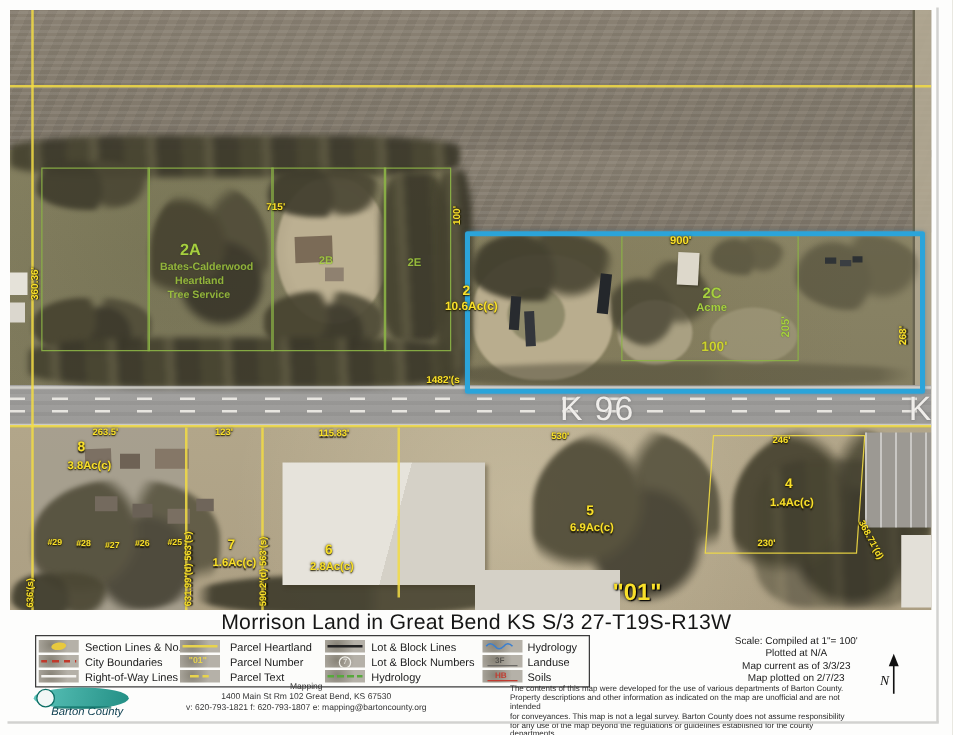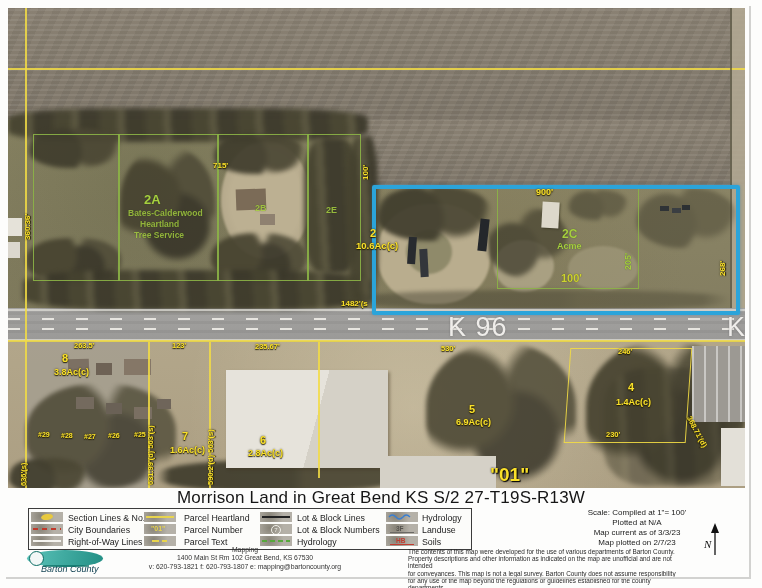--- a/index.html
+++ b/index.html
@@ -174,37 +174,37 @@
     <span class="lbl yl" style="left:205px;top:130px;font-size:8px;margin-top:24px;">715'</span>
     <span class="lbl yl rot" style="left:16px;top:232px;font-size:8px;">360.36'</span>
     <span class="lbl yl rot" style="left:354px;top:172px;font-size:8px;">100'</span>
     <span class="lbl yl" style="left:528px;top:180px;font-size:9px;">900'</span>
     <span class="lbl yl rot" style="left:711px;top:268px;font-size:8px;">268'</span>
     <span class="lbl yl" style="left:333px;top:292px;font-size:8px;">1482'(s</span>
     <span class="lbl gl rot" style="left:616px;top:262px;font-size:9px;">205'</span>
     <span class="lbl" style="left:553px;top:265px;font-size:11px;font-weight:700;color:#cdd32f;text-shadow:0 0 1px rgba(30,30,0,.7);">100'</span>
     <span class="lbl yl" style="left:66px;top:334px;font-size:7.5px;">263.5'</span>
     <span class="lbl yl" style="left:164px;top:334px;font-size:7.5px;">123'</span>
-    <span class="lbl yl" style="left:247px;top:335px;font-size:7.5px;">235.67'</span>
+    <span class="lbl yl" style="left:247px;top:335px;font-size:7.5px;">115.83'</span>
     <span class="lbl yl" style="left:433px;top:337px;font-size:7.5px;">530'</span>
     <span class="lbl yl" style="left:610px;top:340px;font-size:7.5px;">246'</span>
     <span class="lbl yl" style="left:598px;top:423px;font-size:7.5px;">230'</span>
     <span class="lbl yl rot" style="left:12px;top:478px;font-size:7.5px;">636'(s)</span>
     <span class="lbl yl rot" style="left:139px;top:477px;font-size:7.5px;">631.99'(d) 563'(s)</span>
     <span class="lbl yl rot" style="left:199px;top:477px;font-size:7.5px;">590.2'(d) 563'(s)</span>
     <span class="lbl yl" style="left:684px;top:407px;font-size:7.5px;transform:rotate(62deg);transform-origin:0 0;">368.71'(d)</span>
 
     <span class="lbl yl" style="left:30px;top:423px;font-size:7px;">#29</span>
     <span class="lbl yl" style="left:53px;top:424px;font-size:7px;">#28</span>
     <span class="lbl yl" style="left:76px;top:425px;font-size:7px;">#27</span>
     <span class="lbl yl" style="left:100px;top:424px;font-size:7px;">#26</span>
     <span class="lbl yl" style="left:126px;top:423px;font-size:7px;">#25</span>
   </div>
 
-  <div class="title">Morrison Land in Great Bend KS S/2 27-T19S-R13W</div>
+  <div class="title">Morrison Land in Great Bend KS S/3 27-T19S-R13W</div>
 
   <div class="legendbox">
 
     <div class="sw" style="left:2px;top:3px;">
       <div style="position:absolute;left:10px;top:2px;width:12px;height:6px;background:#e8c93e;border-radius:50%;transform:rotate(-8deg);"></div>
     </div>
     <span class="lglbl" style="left:39px;top:5px;">Section Lines &amp; No.</span>
     <div class="sw" style="left:2px;top:15px;">
       <div class="swline" style="background:repeating-linear-gradient(90deg,#c0392b 0 5px,rgba(0,0,0,0) 5px 9px);"></div>
     </div>

